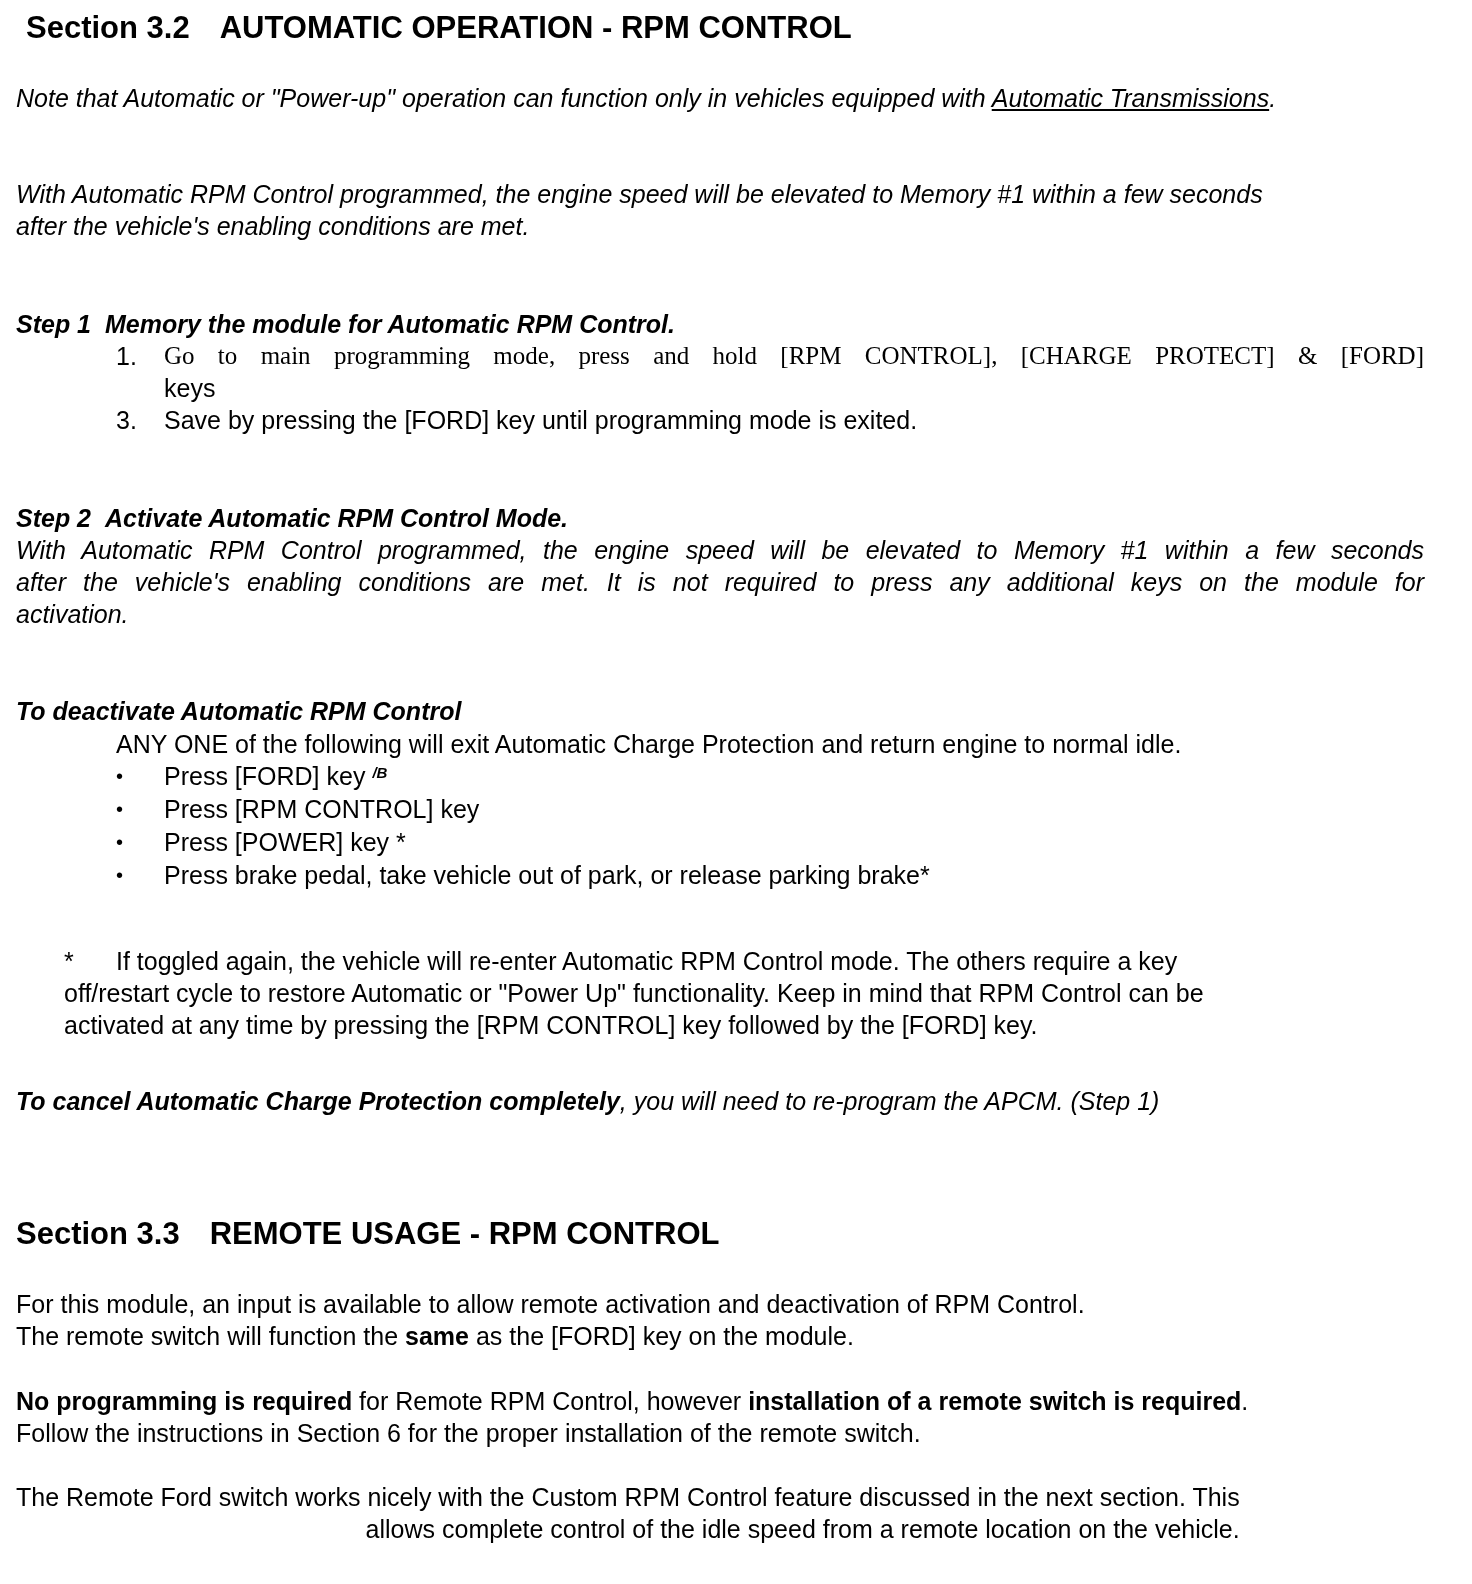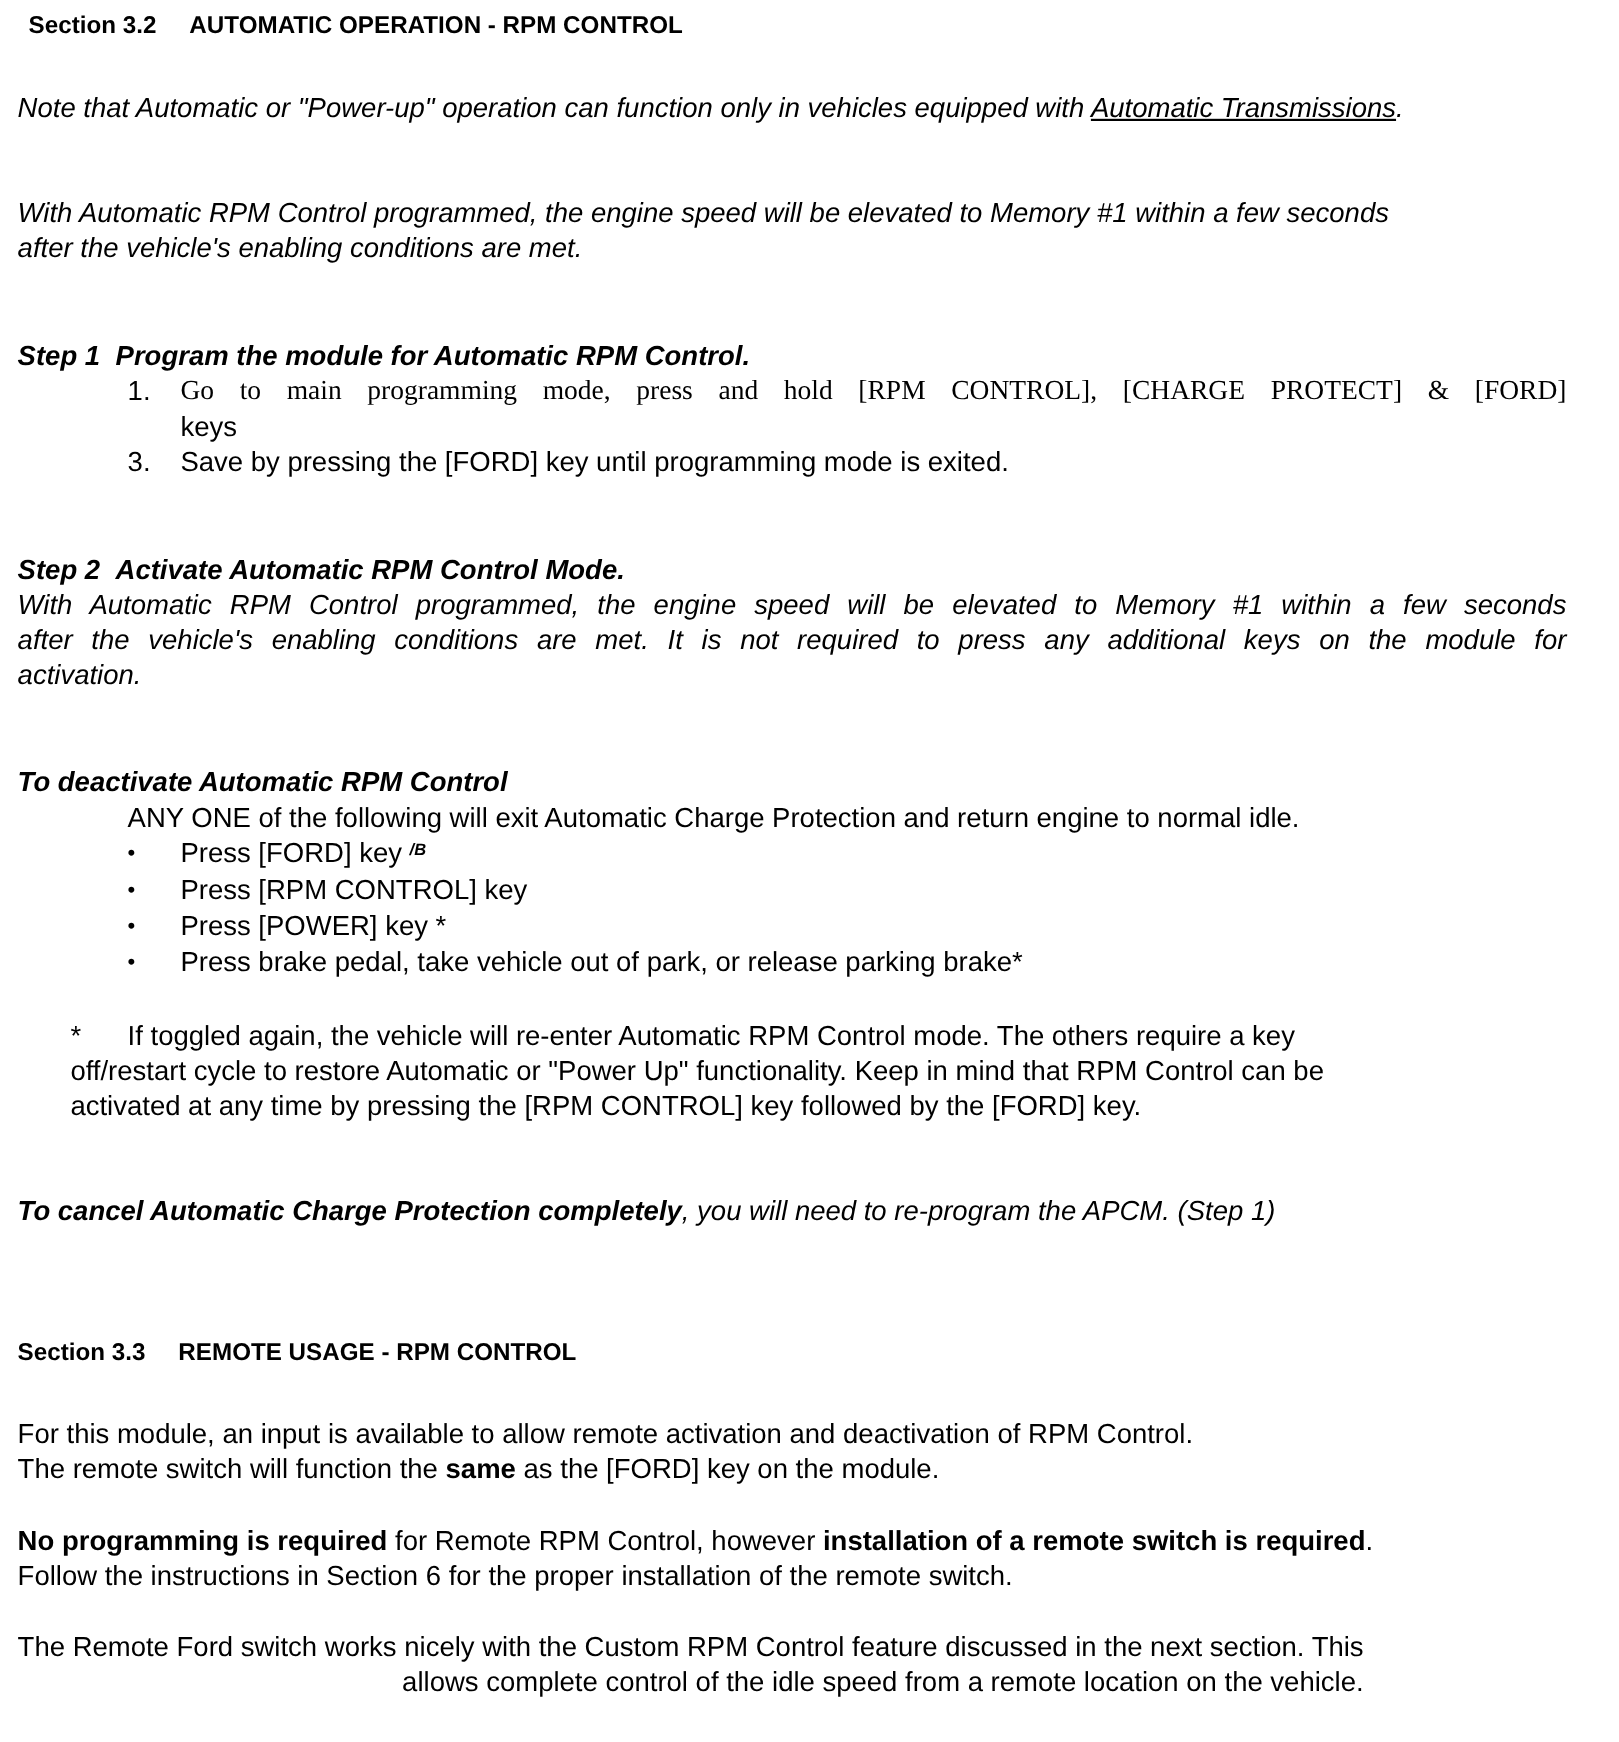--- a/index.html
+++ b/index.html
@@ -1,19 +1,19 @@
 <!DOCTYPE html>
 <html><head>
 <meta charset="utf-8">
 <style>
   html, body { margin:0; padding:0; background:#ffffff; }
   body { width:1472px; height:1584px; position:relative; overflow:hidden;
          font-family:"Liberation Sans", sans-serif; color:#000; }
   .abs { position:absolute; white-space:nowrap; }
-  .h1 { font-weight:bold; font-size:22px; }
+  .h1 { font-weight:bold; font-size:31px; }
   .p { font-size:25px; line-height:32px; }
   .it { font-style:italic; }
   .bi { font-weight:bold; font-style:italic; }
   .b { font-weight:bold; }
   .u { text-decoration:underline; }
   .num { display:inline-block; width:48px; }
   .bul { display:inline-block; width:48px; font-size:20px; position:relative; top:-2px; }
   sup { font-size:15px; font-weight:bold; font-style:italic; vertical-align:top; position:relative; top:-4px; }
 </style>
 </head>
@@ -26,21 +26,21 @@
 <div class="abs p it" style="left:16px; top:82px;">
   <span>Note that Automatic or "Power-up" operation can function only in vehicles equipped with </span><span class="u">Automatic Transmissions</span><span>.</span>
 </div>
 
 <div class="abs p it" style="left:16px; top:178px;">
   <div>With Automatic RPM Control programmed, the engine speed will be elevated to Memory #1 within a few seconds</div>
   <div>after the vehicle's enabling conditions are met.</div>
 </div>
 
 <div class="abs p bi" style="left:16px; top:308px;">
-  <span>Step 1</span><span style="display:inline-block;width:14px;"></span><span>Program the module for Automatic RPM Control.</span>
+  <span>Step 1</span><span style="display:inline-block;width:14px;"></span><span>Memory the module for Automatic RPM Control.</span>
 </div>
 
 <div class="abs p" style="left:116px; top:340px; width:1308px;">
   <div style="display:flex;">
     <span class="num">1.</span>
     <span style="flex:1;">
       <span style="display:block; text-align:justify; text-align-last:justify;font-family:Liberation Serif, serif;">Go to main programming mode, press and hold [RPM CONTROL], [CHARGE PROTECT] &amp; [FORD]</span>
       <span style="display:block;">keys</span>
     </span>
   </div>
@@ -69,21 +69,21 @@
     <span class="bul">•</span><span>Press [RPM CONTROL] key</span>
   </div>
   <div>
     <span class="bul">•</span><span>Press [POWER]  key *</span>
   </div>
   <div>
     <span class="bul">•</span><span>Press brake pedal, take vehicle out of park, or release parking brake*</span>
   </div>
 </div>
 
-<div class="abs p" style="left:64px; top:926px;">
+<div class="abs p" style="left:64px; top:945px;">
   <div><span style="display:inline-block;width:52px;">*</span><span>If toggled again, the vehicle will re-enter Automatic RPM Control mode.  The others require a key</span></div>
   <div>off/restart cycle to restore Automatic or "Power Up" functionality.  Keep in mind that RPM Control can be</div>
   <div>activated at any time by pressing the [RPM CONTROL] key followed by the [FORD] key.</div>
 </div>
 
 <div class="abs p" style="left:16px; top:1085px;">
   <span class="bi">To cancel Automatic Charge Protection completely</span><span class="it">, you will need to re-program the APCM.  (Step 1)</span>
 </div>
 
 <div class="abs h1" style="left:16px; top:1216px;">

